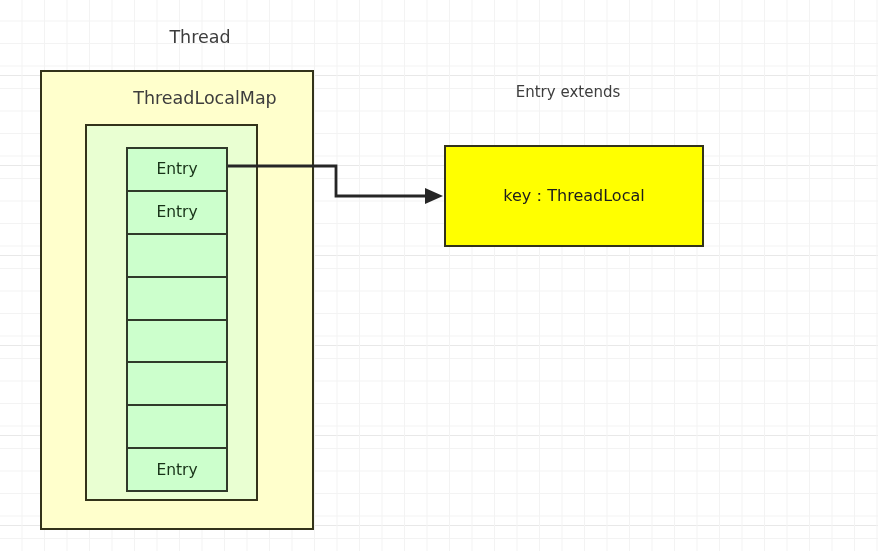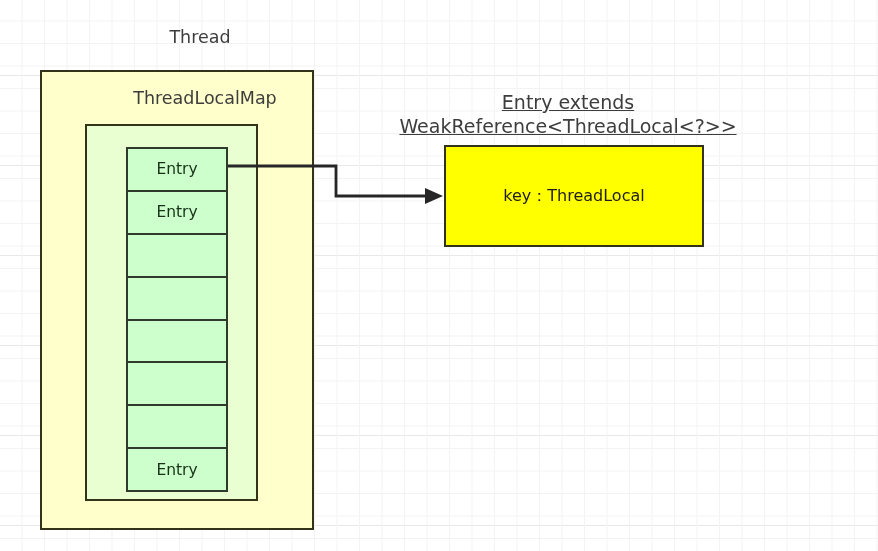--- a/index.html
+++ b/index.html
@@ -45,25 +45,24 @@
   #thread-label {
     left: 0;
     top: 27px;
     width: 334px;
     font-size: 17.5px;
     color: #3d3d3d;
     padding-left: 33px;
   }
   #entry-extends-label {
     left: 398px;
-    top: 91px;
+    top: 83px;
     width: 340px;
-    font-size: 19px;
+    font-size: 15px;
     color: #3d3d3d;
-    text-decoration: underline;
   }
 
   
   #thread-box {
     position: absolute;
     left: 40px;
     top: 70px;
     width: 274px;
     height: 460px;
     background: #ffffcc;
@@ -174,19 +173,19 @@
     <div class="entry-cell"></div>
     <div class="entry-cell"></div>
     <div class="entry-cell">Entry</div>
   </div>
 
   <svg id="connector" viewBox="0 0 878 551" xmlns="http://www.w3.org/2000/svg">
     <path d="M 228 166 L 336 166 L 336 196 L 432 196" fill="none" stroke="#262626" stroke-width="2.8"></path>
     <polygon points="443,196 425,188 425,204" fill="#262626"></polygon>
   </svg>
 
-  <div class="label" id="entry-extends-label"><span>Entry extends</span><br><span>WeakReference&lt;ThreadLocal&lt;?&gt;&gt;</span></div>
+  <div class="label" id="entry-extends-label"><span>Entry extends</span><br></div>
 
   <div id="entry-detail-box">
     <div class="detail-line">key：ThreadLocal</div>
   </div>
 
 </div>
 
 </body></html>

